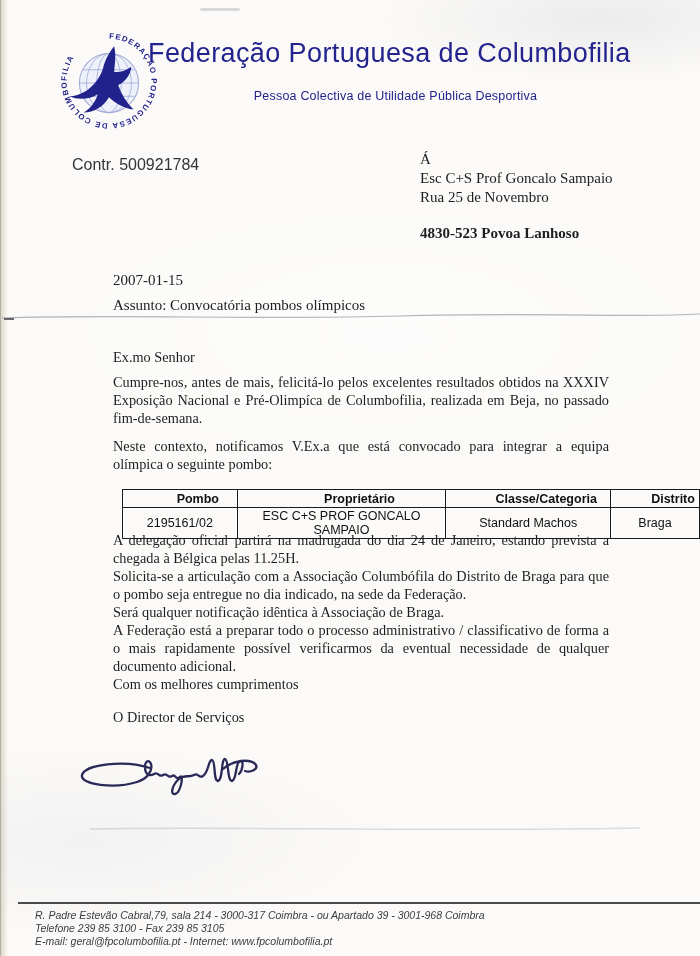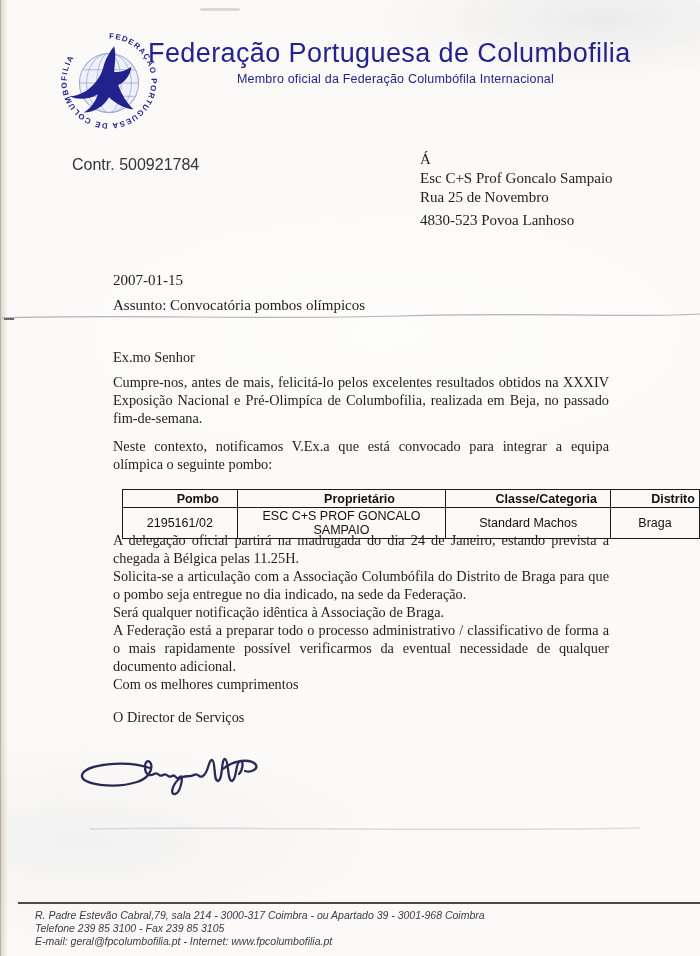--- a/index.html
+++ b/index.html
@@ -14,21 +14,21 @@
   }
   .abs{position:absolute;}
   .edge-left{left:0;top:0;width:7px;height:956px;
     background:linear-gradient(to right, rgba(190,178,145,.45), rgba(190,178,145,0));
     border-left:1.5px solid rgba(95,92,80,.45);}
   .brand{color:#23238e;font-family:"Liberation Sans", sans-serif;}
   .title{left:148px;top:38px;width:500px;font-size:27px;letter-spacing:.4px;font-weight:400;}
   .subline{left:148px;width:495px;text-align:center;font-size:12.5px;letter-spacing:.2px;}
   .contr{left:72px;top:116px;font-size:16px;color:#33333a;font-family:"Liberation Sans", sans-serif;margin-top:40px;}
   .recipient{left:420px;top:150px;font-size:15px;line-height:19px;}
-  .recipient .gap{margin-top:4px;}
+  .recipient .gap{margin-top:17px;font-weight:bold;}
   .line15{font-size:15px;}
   .body-text{font-family:"Liberation Serif", serif;font-size:14.3px;line-height:18px;color:#1e1e1e;text-align:justify;margin:0;}
   .bodyblock{left:113px;width:496px;}
   table.pigeon{border-collapse:collapse;font-family:"Liberation Sans", sans-serif;font-size:12.5px;color:#111;}
   table.pigeon td,table.pigeon th{border:1.5px solid #1a1a1a;text-align:center;padding:1px 4px;height:15px;}
   table.pigeon th{font-weight:bold;padding-left:40px;}
   .crease{left:0;width:700px;pointer-events:none;}
   .footer-rule{left:18px;top:902px;width:682px;height:2px;background:#4b4b4b;}
   .footer{left:35px;top:909px;width:665px;
     font-family:"Liberation Sans", sans-serif;font-style:italic;
@@ -58,21 +58,21 @@
     <path fill="#22228c" d="M55 16 C50 22 46 30 44 38 C41 47 35 55 27 60 C22 63 16 65 11 65
          C20 69 31 68 39 63 C37 70 32 77 25 81 C35 81 45 75 50 66
          C56 72 65 77 74 78 C67 71 62 63 59 54 C66 51 71 44 72 36
          C66 40 60 42 55 41 C56 32 57 23 55 16 Z"></path>
     <text font-family="Liberation Sans, sans-serif" font-size="7.6" font-weight="bold" fill="#22228c" letter-spacing="1.2">
       <textPath href="#ringPath">FEDERAÇÃO PORTUGUESA DE COLUMBOFILIA</textPath>
     </text>
   </svg>
 
   <div class="abs brand title">Federação Portuguesa de Columbofilia</div>
-  <div class="abs brand subline" style="top:72px">Membro oficial da Federação Columbófila Internacional</div>
+  <div class="abs brand subline" style="top:89px">Pessoa Colectiva de Utilidade Pública Desportiva</div>
   <div class="abs contr">Contr. 500921784</div>
 
   <div class="abs recipient">
     <div>Á</div>
     <div>Esc C+S Prof Goncalo Sampaio</div>
     <div>Rua 25 de Novembro</div>
     <div class="gap">4830-523 Povoa Lanhoso</div>
   </div>
 
   <div class="abs line15" style="left:113px;top:272px">2007-01-15</div>

